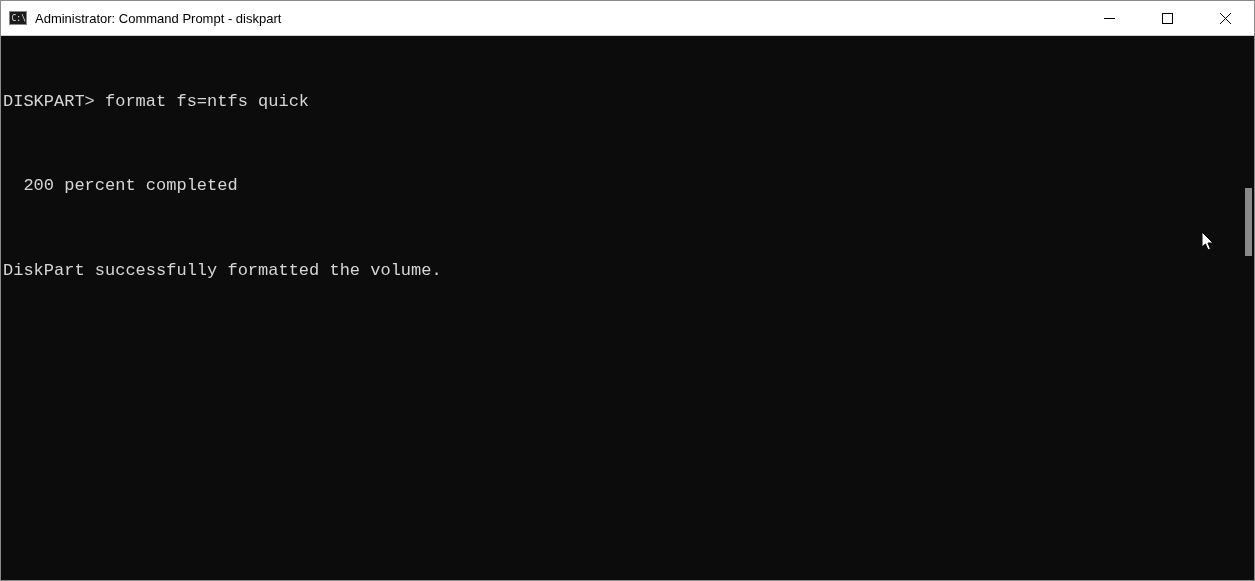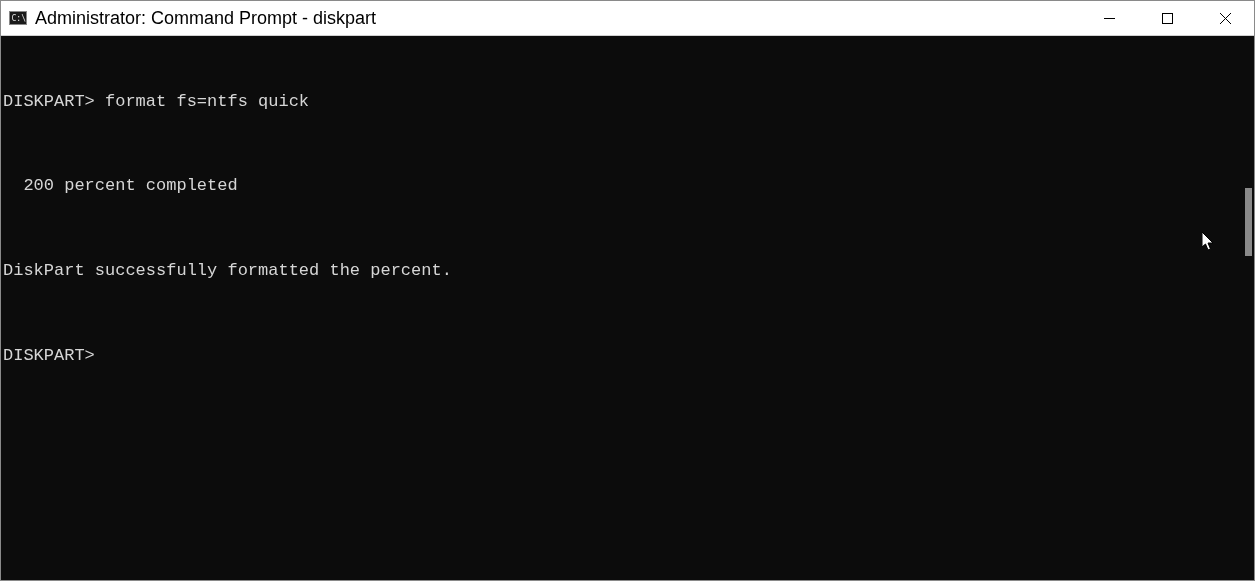--- a/index.html
+++ b/index.html
@@ -20,21 +20,21 @@
   }
   .titlebar-left {
     display: flex; align-items: center; gap: 8px;
     padding-left: 8px; flex: 0 0 auto;
   }
   .app-icon {
     width: 18px; height: 18px;
     display: flex; align-items: center; justify-content: center;
   }
   .title-text {
-    font-size: 18px; color: #000;
+    font-size: 13px; color: #000;
     white-space: nowrap;
   }
   .titlebar-spacer { flex: 1 1 auto; }
   .win-controls {
     display: flex; height: 100%;
   }
   .win-btn {
     width: 58px; height: 100%;
     display: flex; align-items: center; justify-content: center;
     color: #000; background: transparent;
@@ -115,22 +115,21 @@
             <line x1="11" y1="0" x2="0" y2="11"></line>
           </svg>
       </div>
     </div>
   </div>
 
   <div class="client-area">
     <div class="terminal">
       <div class="line">DISKPART&gt; format fs=ntfs quick</div>
       <div class="line">  200 percent completed</div>
-      <div class="line">DiskPart successfully formatted the percent.</div>
-      <div class="line last">DISKPART&gt;</div>
+      <div class="line">DiskPart successfully formatted the volume.</div>
     </div>
 
     <div class="scrollbar-track">
       <div class="scrollbar-thumb"></div>
     </div>
 
     <svg class="cursor-pointer" viewBox="0 0 14 20">
       <path d="M0 0 L0 15 L3.5 12 L6 18 L8.5 17 L6 11 L11 11 Z" fill="#ffffff" stroke="#000000" stroke-width="1"></path>
     </svg>
   </div>

